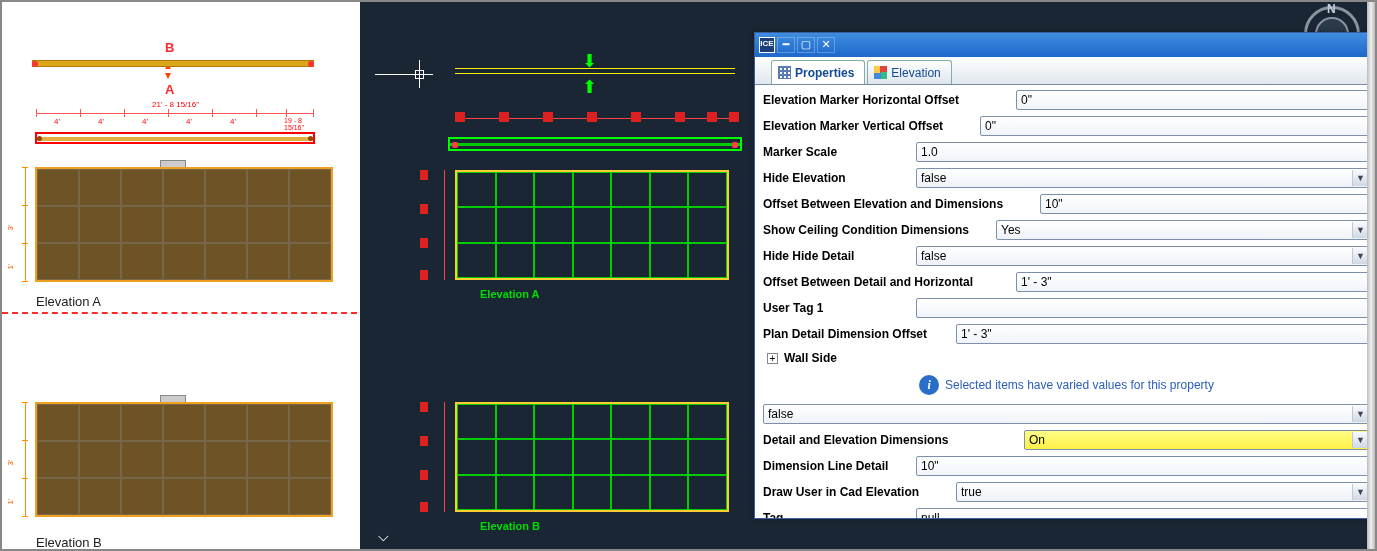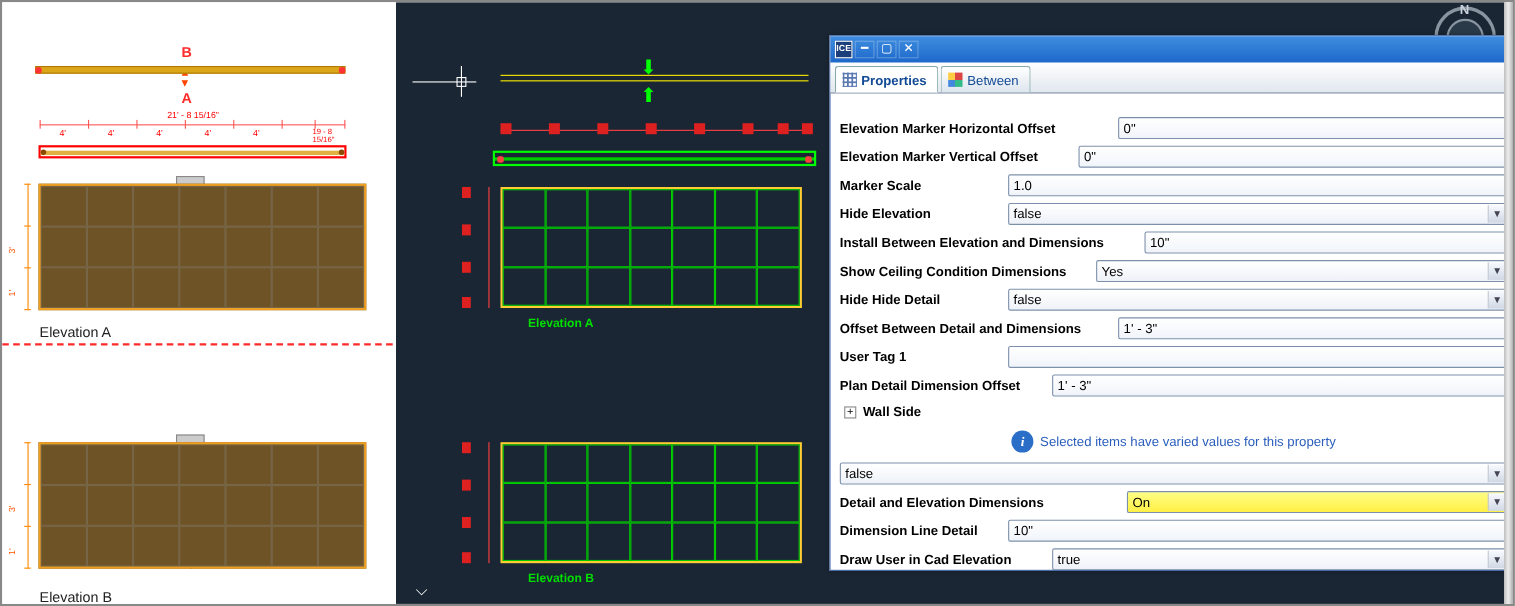--- a/index.html
+++ b/index.html
@@ -92,26 +92,26 @@
 
   
   .editor { position: absolute; left: 752px; top: 30px; width: 621px; height: 487px; border: 1px solid #3a5fa0; background: #fff; box-shadow: 0 0 4px rgba(0,0,0,.3); display:flex; flex-direction:column; }
   .editor-title { height: 24px; background: linear-gradient(#3f8de0, #1d68ca); display:flex; align-items:center; padding: 0 4px; }
   .editor-title .icon { width:16px; height:16px; background:#1a3f7a; border:1px solid #fff; color:#fff; font-size:8px; font-weight:bold; text-align:center; line-height:12px; }
   .editor-title .txt { color:#fff; font-weight:bold; font-size:12px; margin-left:4px; flex:1; text-shadow:0 1px 1px #003;}
   .wbtn { width:18px; height:16px; margin-left:2px; border:1px solid #fff4; color:#fff; font-size:11px; text-align:center; line-height:12px; cursor:pointer;}
 
   .tabstrip { height:28px; background: linear-gradient(#fff, #e0e7ee); border-bottom:1px solid #7a8aa3; display:flex; align-items:flex-end; padding-left:4px; gap:2px;}
   .etab { height:24px; padding: 3px 10px 3px 6px; border:1px solid #8aa; border-bottom:none; border-radius:3px 3px 0 0; display:flex; align-items:center; gap:4px; background:linear-gradient(#fff,#dde5ee); font-size:12px; color:#124a95; cursor:pointer;}
-  .etab.active { background:#fff; font-weight:bold; }
+  .etab.active { background:#fff; font-weight:bold;margin-left:12px; }
   .tab-ico { width:13px; height:13px; display:inline-block; }
   .tab-ico.props { background:linear-gradient(90deg,#5a7ab4 2px,transparent 2px),linear-gradient(#5a7ab4 2px,transparent 2px); background-size:4px 4px;}
   .tab-ico.fin { background: conic-gradient(#d44 0 25%, #3b8 0 50%, #48d 0 75%, #fc4 0 100%);}
 
-  .editor-body { flex:1; overflow-y:auto; overflow-x:hidden; padding:18px 4px 4px 8px; position:relative;}
+  .editor-body { flex:1; overflow-y:auto; overflow-x:hidden; padding:2px 4px 4px 8px; position:relative;}
   .editor-body::-webkit-scrollbar { width:15px;}
   .editor-body::-webkit-scrollbar-thumb { background:#c0c8d2; border:1px solid #8aa; border-radius:2px;}
   .editor-body::-webkit-scrollbar-track { background:#e8eef4;}
 
   .prop-row { display:flex; align-items:center; min-height:26px; padding:1px 0;}
   .prop-row label { font-weight:bold; color:#000; font-size:12px; padding-right:6px;}
   .prop-row .field { flex:1; }
   .inp { width:100%; height:20px; border:1px solid #7d90ab; border-radius:2px; background:linear-gradient(#fff,#f0f4fa); padding:0 4px; font:12px Arial; }
   .sel { width:100%; height:20px; border:1px solid #7d90ab; border-radius:2px; background:linear-gradient(#fff,#eef2f8); padding:0 2px; font:12px Arial; position:relative;}
   .sel .txt { line-height:18px; padding-left:2px;}
@@ -351,21 +351,21 @@
     <span class="wbtn">✕</span>
   </div>
 
   <div class="tabstrip">
     <div class="etab active">
       <span class="tab-ico props"></span>
       <span>Properties</span>
     </div>
     <div class="etab">
       <span class="tab-ico fin"></span>
-      <span>Between</span>
+      <span>Elevation</span>
     </div>
   </div>
 
   <div class="editor-body">
     <div class="prop-row">
       <label style="width:253px">Elevation Marker Horizontal Offset</label>
       <div class="field"><input class="inp" value="0&quot;" style=""></div>
     </div>
     <div class="prop-row">
       <label style="width:217px">Elevation Marker Vertical Offset</label>
@@ -375,37 +375,37 @@
       <label style="width:153px">Marker Scale</label>
       <div class="field"><input class="inp" value="1.0" style=""></div>
     </div>
     <div class="prop-row">
       <label style="width:153px">Hide Elevation</label>
       <div class="field">
           <div class="sel"><span class="txt">false</span><span class="dd">▼</span></div>
         </div>
     </div>
     <div class="prop-row">
-      <label style="width:277px">Install Between Elevation and Dimensions</label>
+      <label style="width:277px">Offset Between Elevation and Dimensions</label>
       <div class="field"><input class="inp" value="10&quot;" style=""></div>
     </div>
     <div class="prop-row">
       <label style="width:233px">Show Ceiling Condition Dimensions</label>
       <div class="field">
           <div class="sel"><span class="txt">Yes</span><span class="dd">▼</span></div>
         </div>
     </div>
     <div class="prop-row">
       <label style="width:153px">Hide Hide Detail</label>
       <div class="field">
           <div class="sel"><span class="txt">false</span><span class="dd">▼</span></div>
         </div>
     </div>
     <div class="prop-row">
-      <label style="width:253px">Offset Between Detail and Dimensions</label>
+      <label style="width:253px">Offset Between Detail and Horizontal</label>
       <div class="field"><input class="inp" value="1' - 3&quot;" style=""></div>
     </div>
     <div class="prop-row">
       <label style="width:153px">User Tag 1</label>
       <div class="field"><input class="inp" value="" style=""></div>
     </div>
     <div class="prop-row">
       <label style="width:193px">Plan Detail Dimension Offset</label>
       <div class="field"><input class="inp" value="1' - 3&quot;" style=""></div>
     </div>

